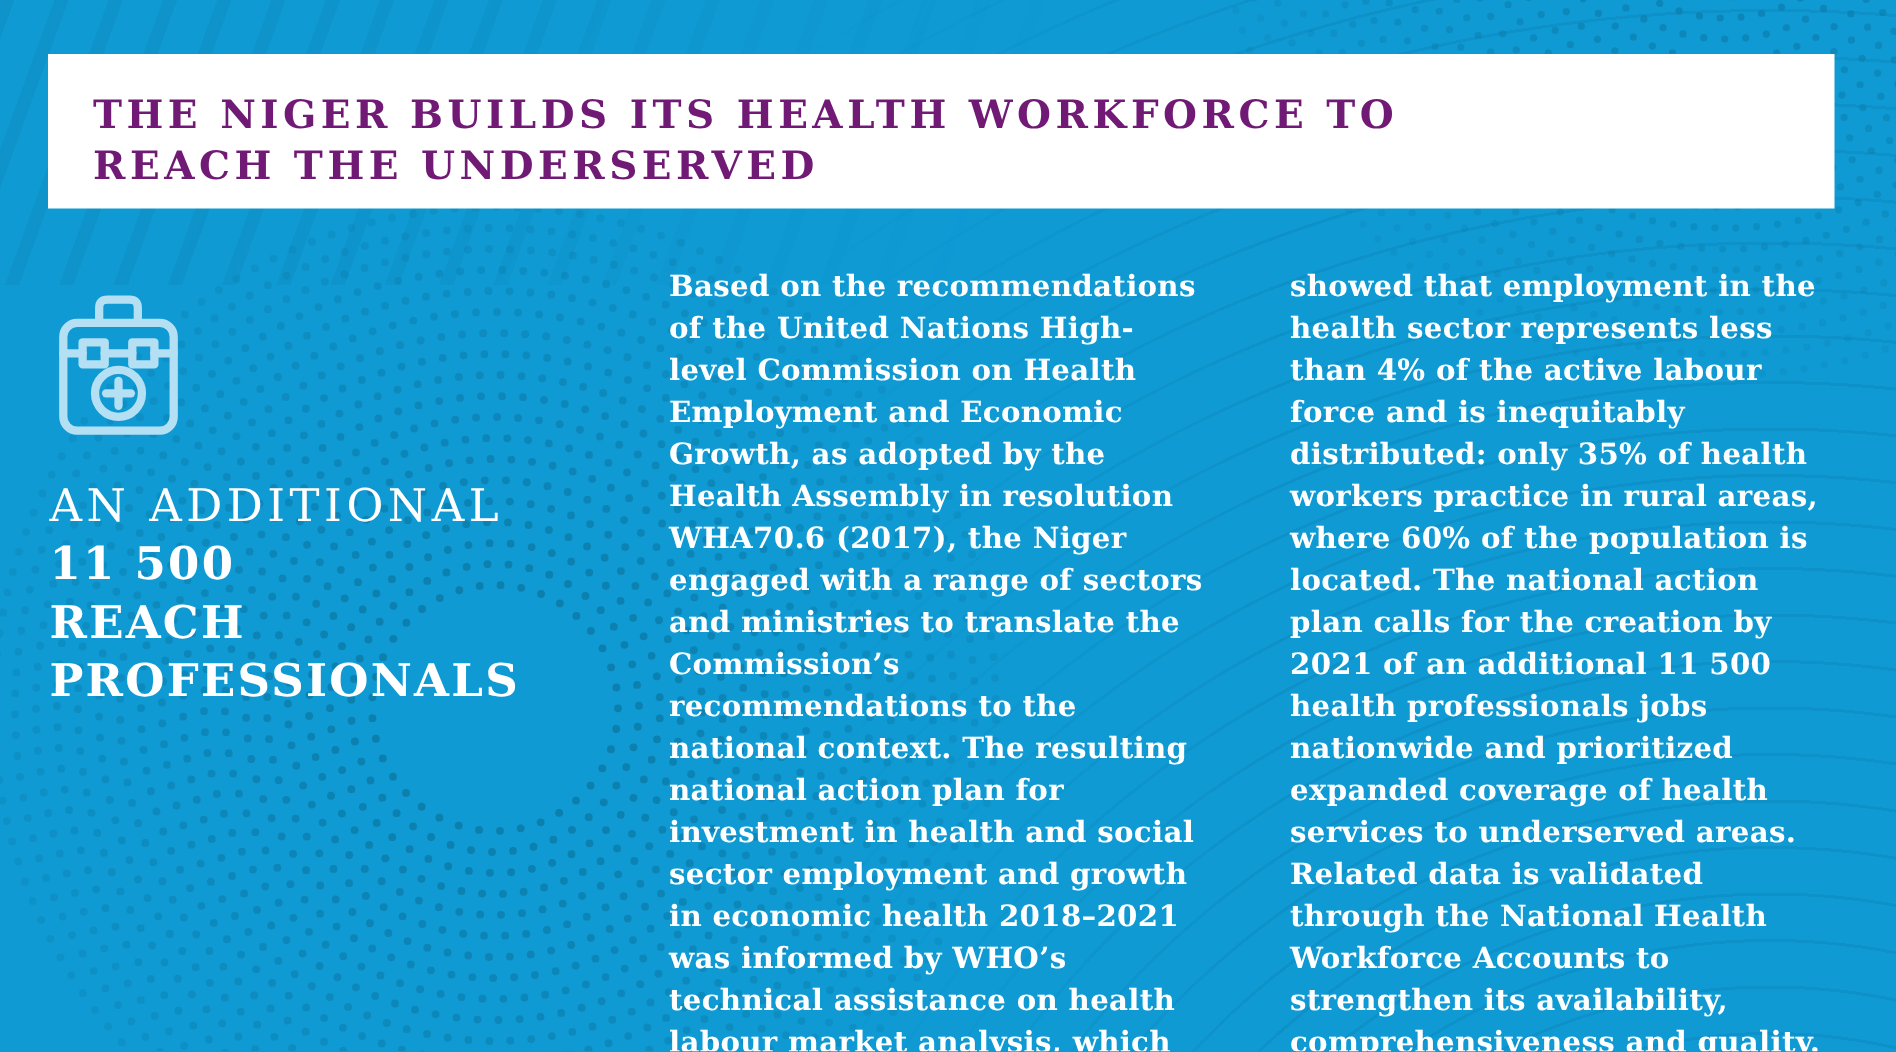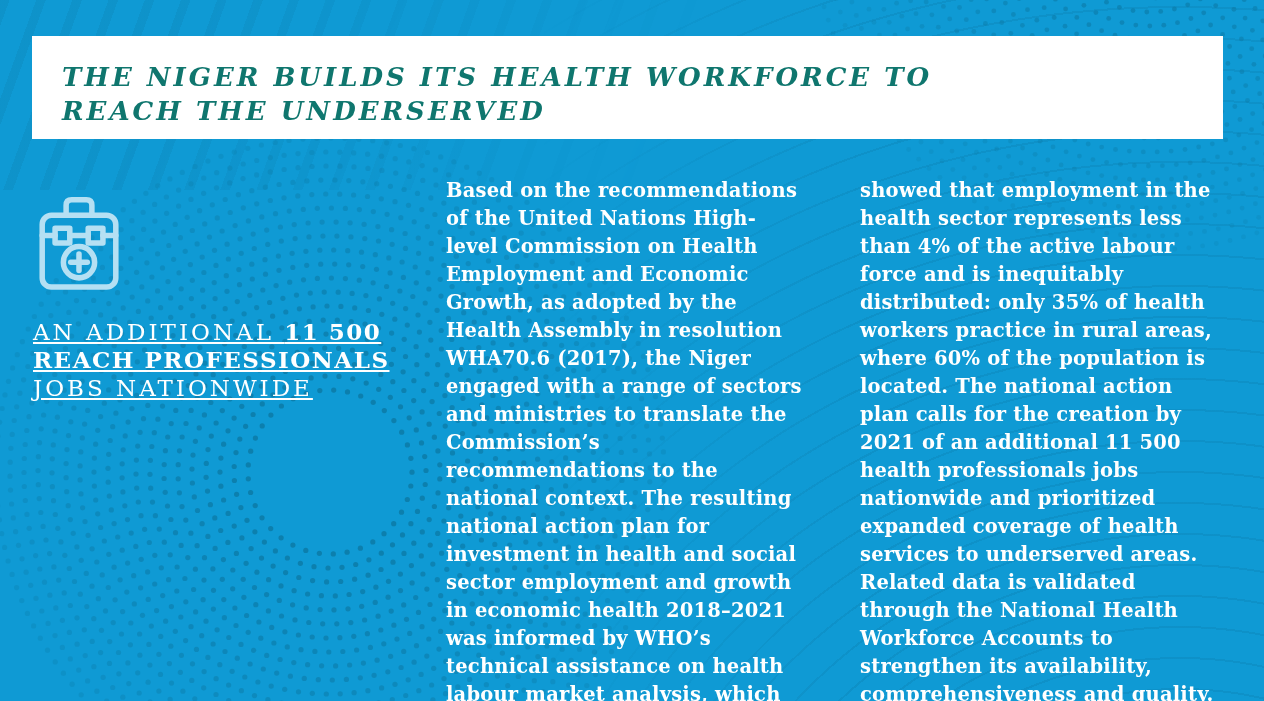--- a/index.html
+++ b/index.html
@@ -52,44 +52,42 @@
     position: absolute;
     left: 32px; top: 36px;
     width: 1191px; height: 103px;
     background: #ffffff;
     z-index: 3;
     padding: 24px 30px 0 30px;
   }
   .banner h1 {
     margin: 0;
     max-width: 960px;
-    color: #0f766e;
+    color: #701a75;
     font-size: 26px;
     font-weight: 700;
     letter-spacing: 3px;
     line-height: 34px;
     font-family: "DejaVu Serif", serif;
-    font-style: italic;
   }
 
   
   .highlight {
     position: absolute;
     left: 33px; top: 190px;
     width: 360px;
     z-index: 3;
     color: #ffffff;
   }
   .kit-icon { display: block; }
   .stat-text {
     margin: 24px 0 0 0;
-    font-size: 23px;
-    line-height: 28px;
+    font-size: 30px;
+    line-height: 39px;
     color: #ffffff;
-    text-decoration: underline;
   }
   .stat-light {
     font-weight: 400;
     letter-spacing: 3px;
   }
   .stat-bold {
     font-weight: 700;
     letter-spacing: 1.5px;
   }
 
@@ -2222,20 +2220,19 @@
       <rect x="24" y="40" width="16" height="16"></rect>
       <rect x="60" y="40" width="16" height="16"></rect>
 
       <circle cx="50" cy="77" r="17"></circle>
       <path d="M50 68 L50 86"></path>
       <path d="M41 77 L59 77"></path>
     </svg>
     <p class="stat-text">
       <span class="stat-light">AN ADDITIONAL </span><span class="stat-bold">11&nbsp;500</span><br>
       <span class="stat-bold">REACH PROFESSIONALS</span><br>
-      <span class="stat-light">JOBS NATIONWIDE</span>
     </p>
   </div>
 
   <div class="column column-1">Based on the recommendations of the United Nations High-level Commission on Health Employment and Economic Growth, as adopted by the Health Assembly in resolution WHA70.6 (2017), the Niger engaged with a range of sectors and ministries to translate the Commission’s recommendations to the national context. The resulting national action plan for investment in health and social sector employment and growth in economic health 2018–2021 was informed by WHO’s technical assistance on health labour market analysis, which</div>
   <div class="column column-2">showed that employment in the health sector represents less than 4% of the active labour force and is inequitably distributed: only 35% of health workers practice in rural areas, where 60% of the population is located. The national action plan calls for the creation by 2021 of an additional 11&nbsp;500 health professionals jobs nationwide and prioritized expanded coverage of health services to underserved areas. Related data is validated through the National Health Workforce Accounts to strengthen its availability, comprehensiveness and quality.</div>
 
 </div>
 
 </body></html>

